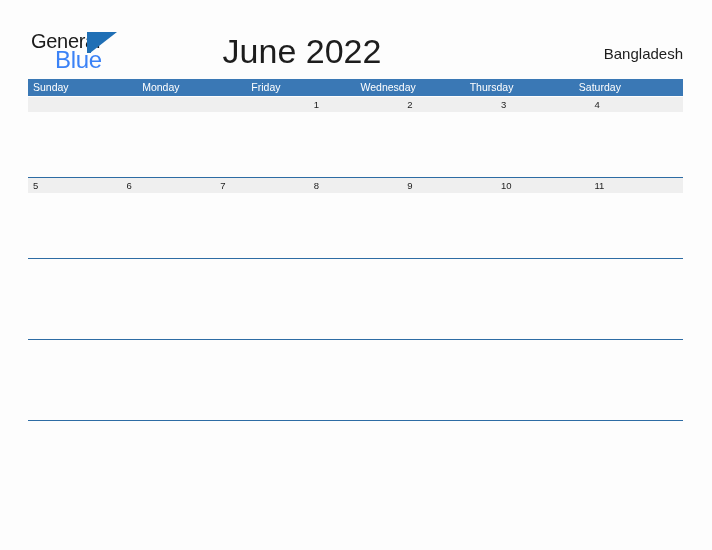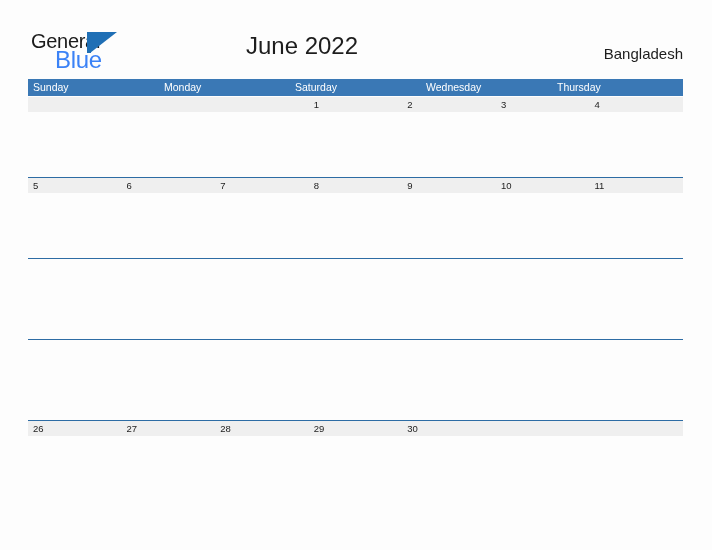--- a/index.html
+++ b/index.html
@@ -83,21 +83,21 @@
     border-left: 27px solid #1f6fb5;
     border-bottom: 21px solid transparent;
   }
 
   .cal-title {
     position: absolute;
     left: 0;
     top: 32px;
     width: 604px;
     text-align: center;
-    font-size: 24px;
+    font-size: 34px;
     color: #1d1d1d;
     font-family: "Liberation Sans", sans-serif;
     font-weight: normal;
     letter-spacing: 0px;
   }
 
   .cal-region {
     position: absolute;
     right: 29px;
     top: 45px;
@@ -184,23 +184,24 @@
 
     <div class="cal-region">Bangladesh</div>
 
   </div>
 
   <div class="calendar">
 
     <div class="weekday-row">
       <div class="weekday-cell">Sunday</div>
       <div class="weekday-cell">Monday</div>
-      <div class="weekday-cell">Saturday</div>
+      <div class="weekday-cell">Friday</div>
       <div class="weekday-cell">Wednesday</div>
       <div class="weekday-cell">Thursday</div>
+      <div class="weekday-cell">Saturday</div>
     </div>
 
     <div class="week-row first">
 
       <div class="numbers">
         <div class="day-cell"></div>
         <div class="day-cell"></div>
         <div class="day-cell"></div>
         <div class="day-cell">1</div>
         <div class="day-cell">2</div>
@@ -225,26 +226,17 @@
     <div class="week-row">
       <div class="rule"></div>
     </div>
 
     <div class="week-row">
       <div class="rule"></div>
     </div>
 
     <div class="week-row">
       <div class="rule"></div>
-      <div class="numbers">
-        <div class="day-cell">26</div>
-        <div class="day-cell">27</div>
-        <div class="day-cell">28</div>
-        <div class="day-cell">29</div>
-        <div class="day-cell">30</div>
-        <div class="day-cell"></div>
-        <div class="day-cell"></div>
-      </div>
     </div>
 
   </div>
 
 </div>
 
 </body></html>

